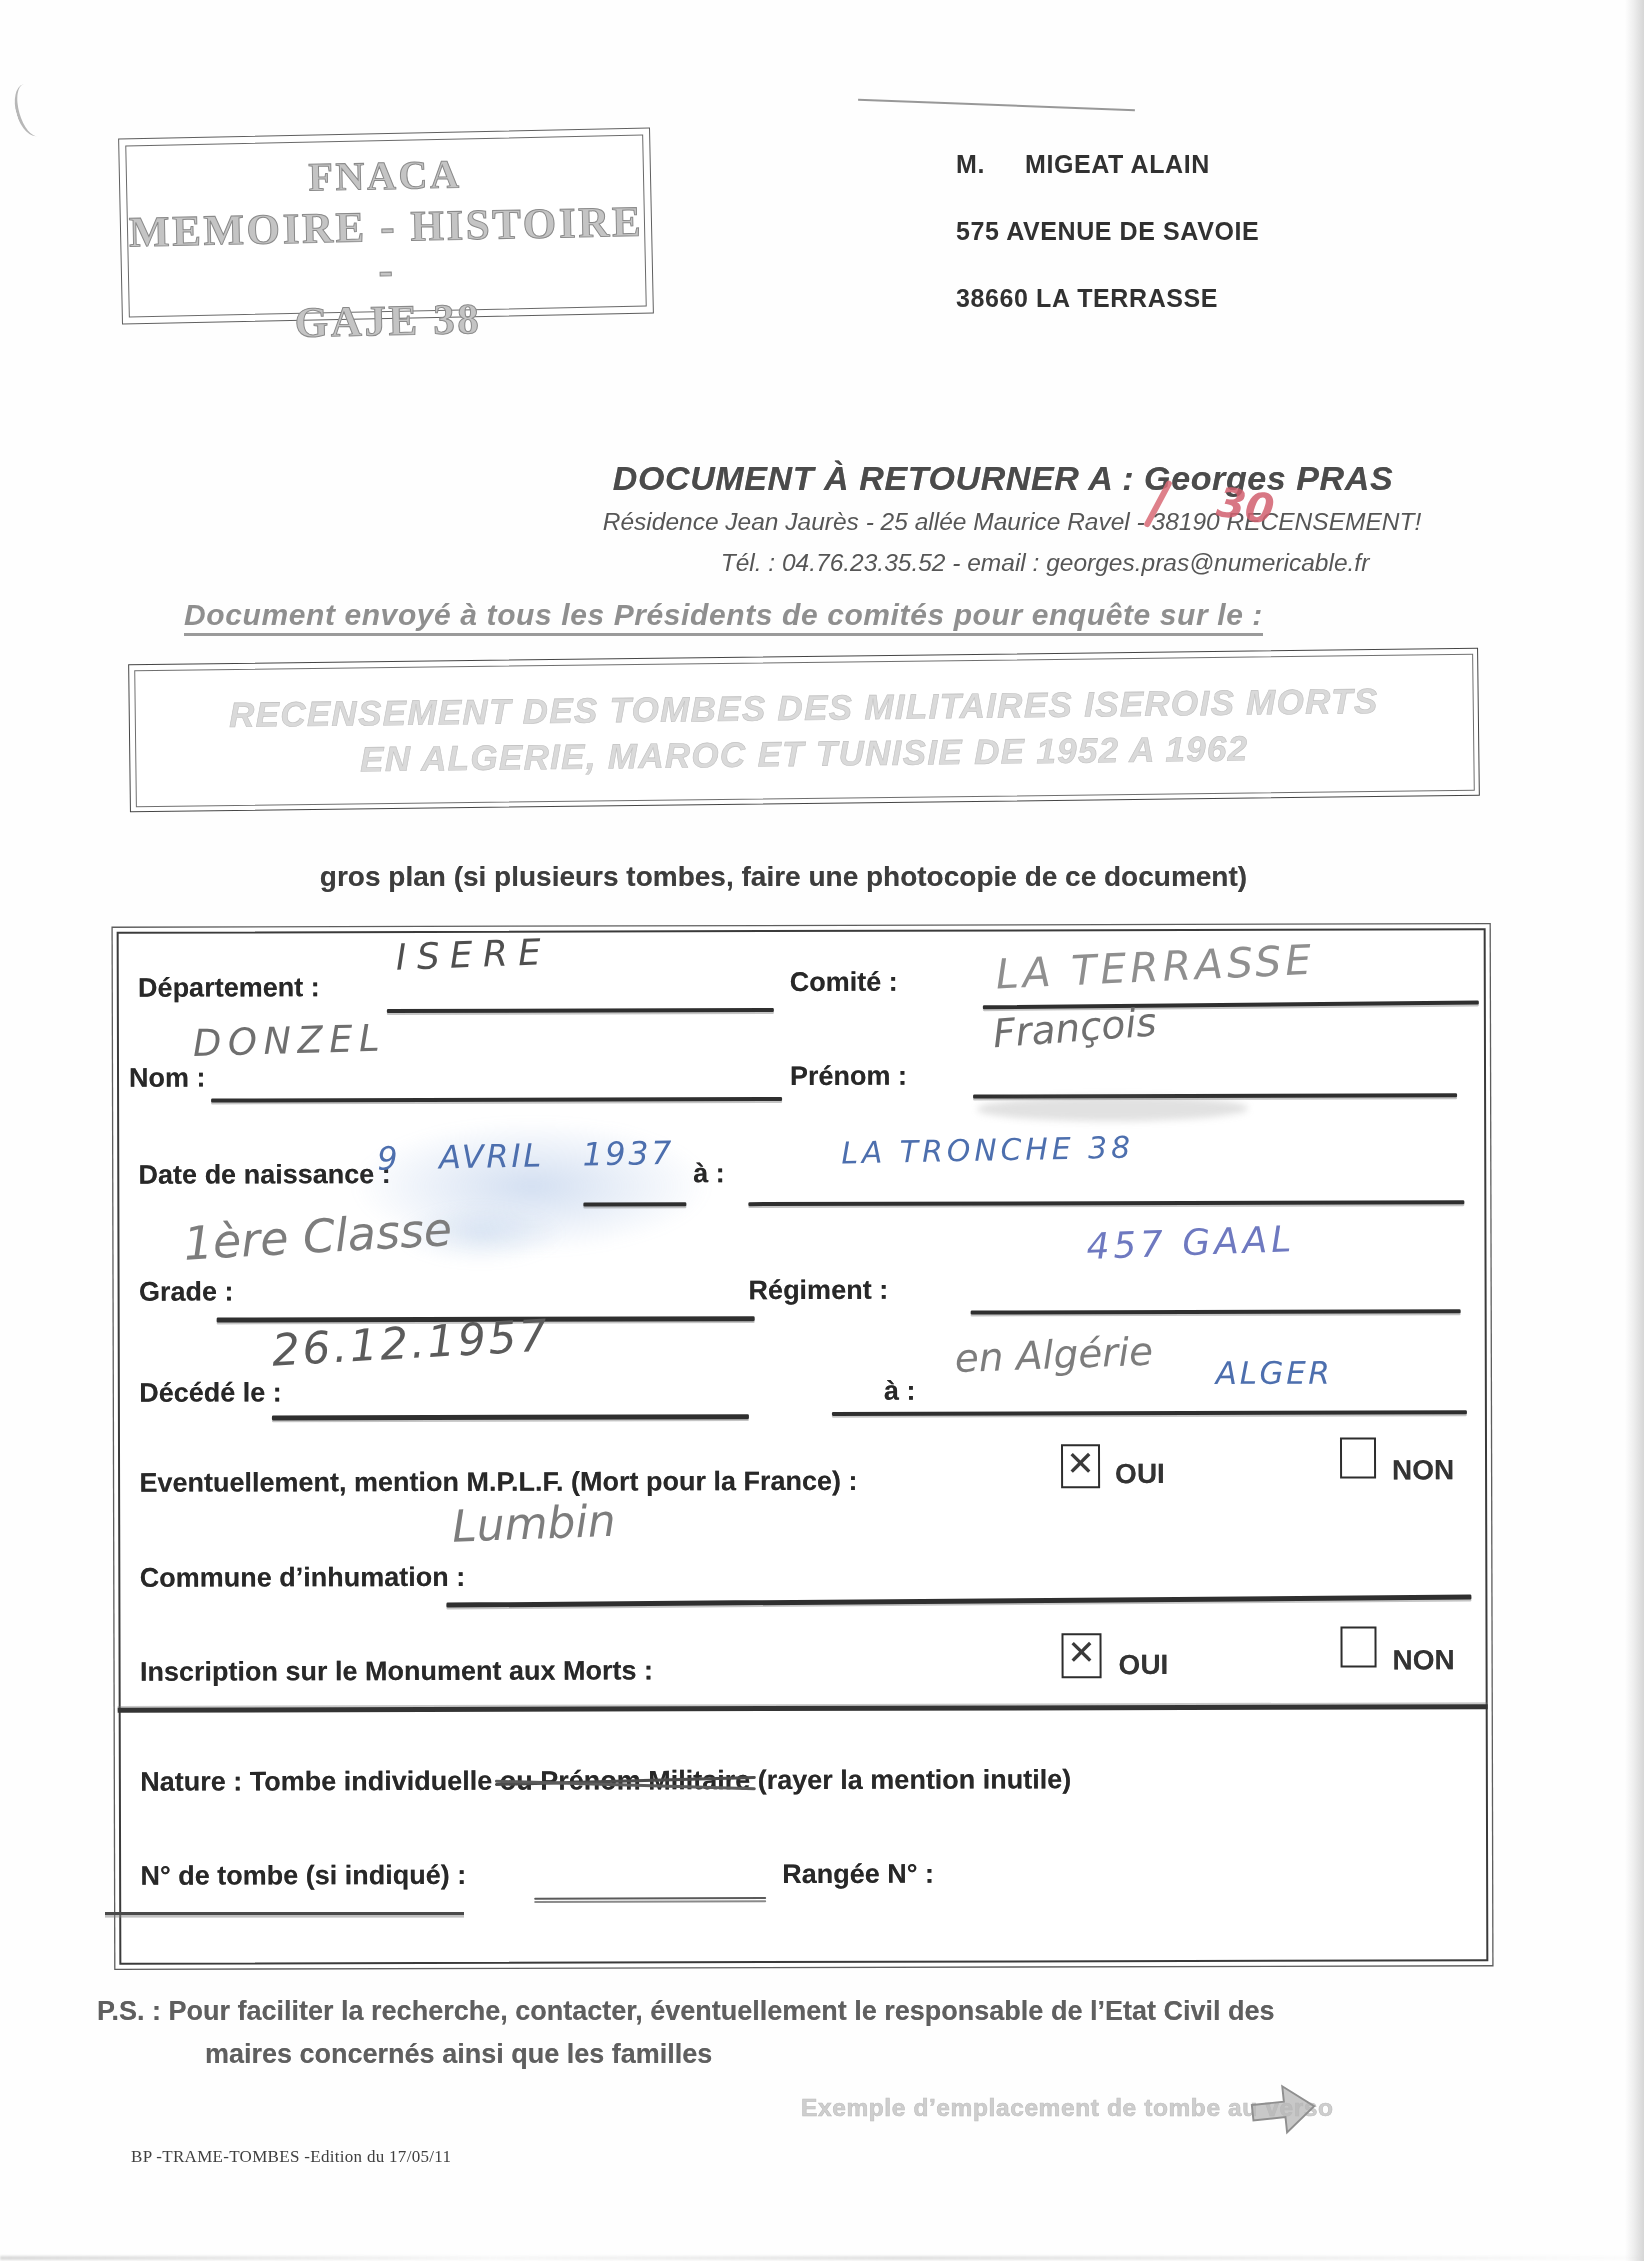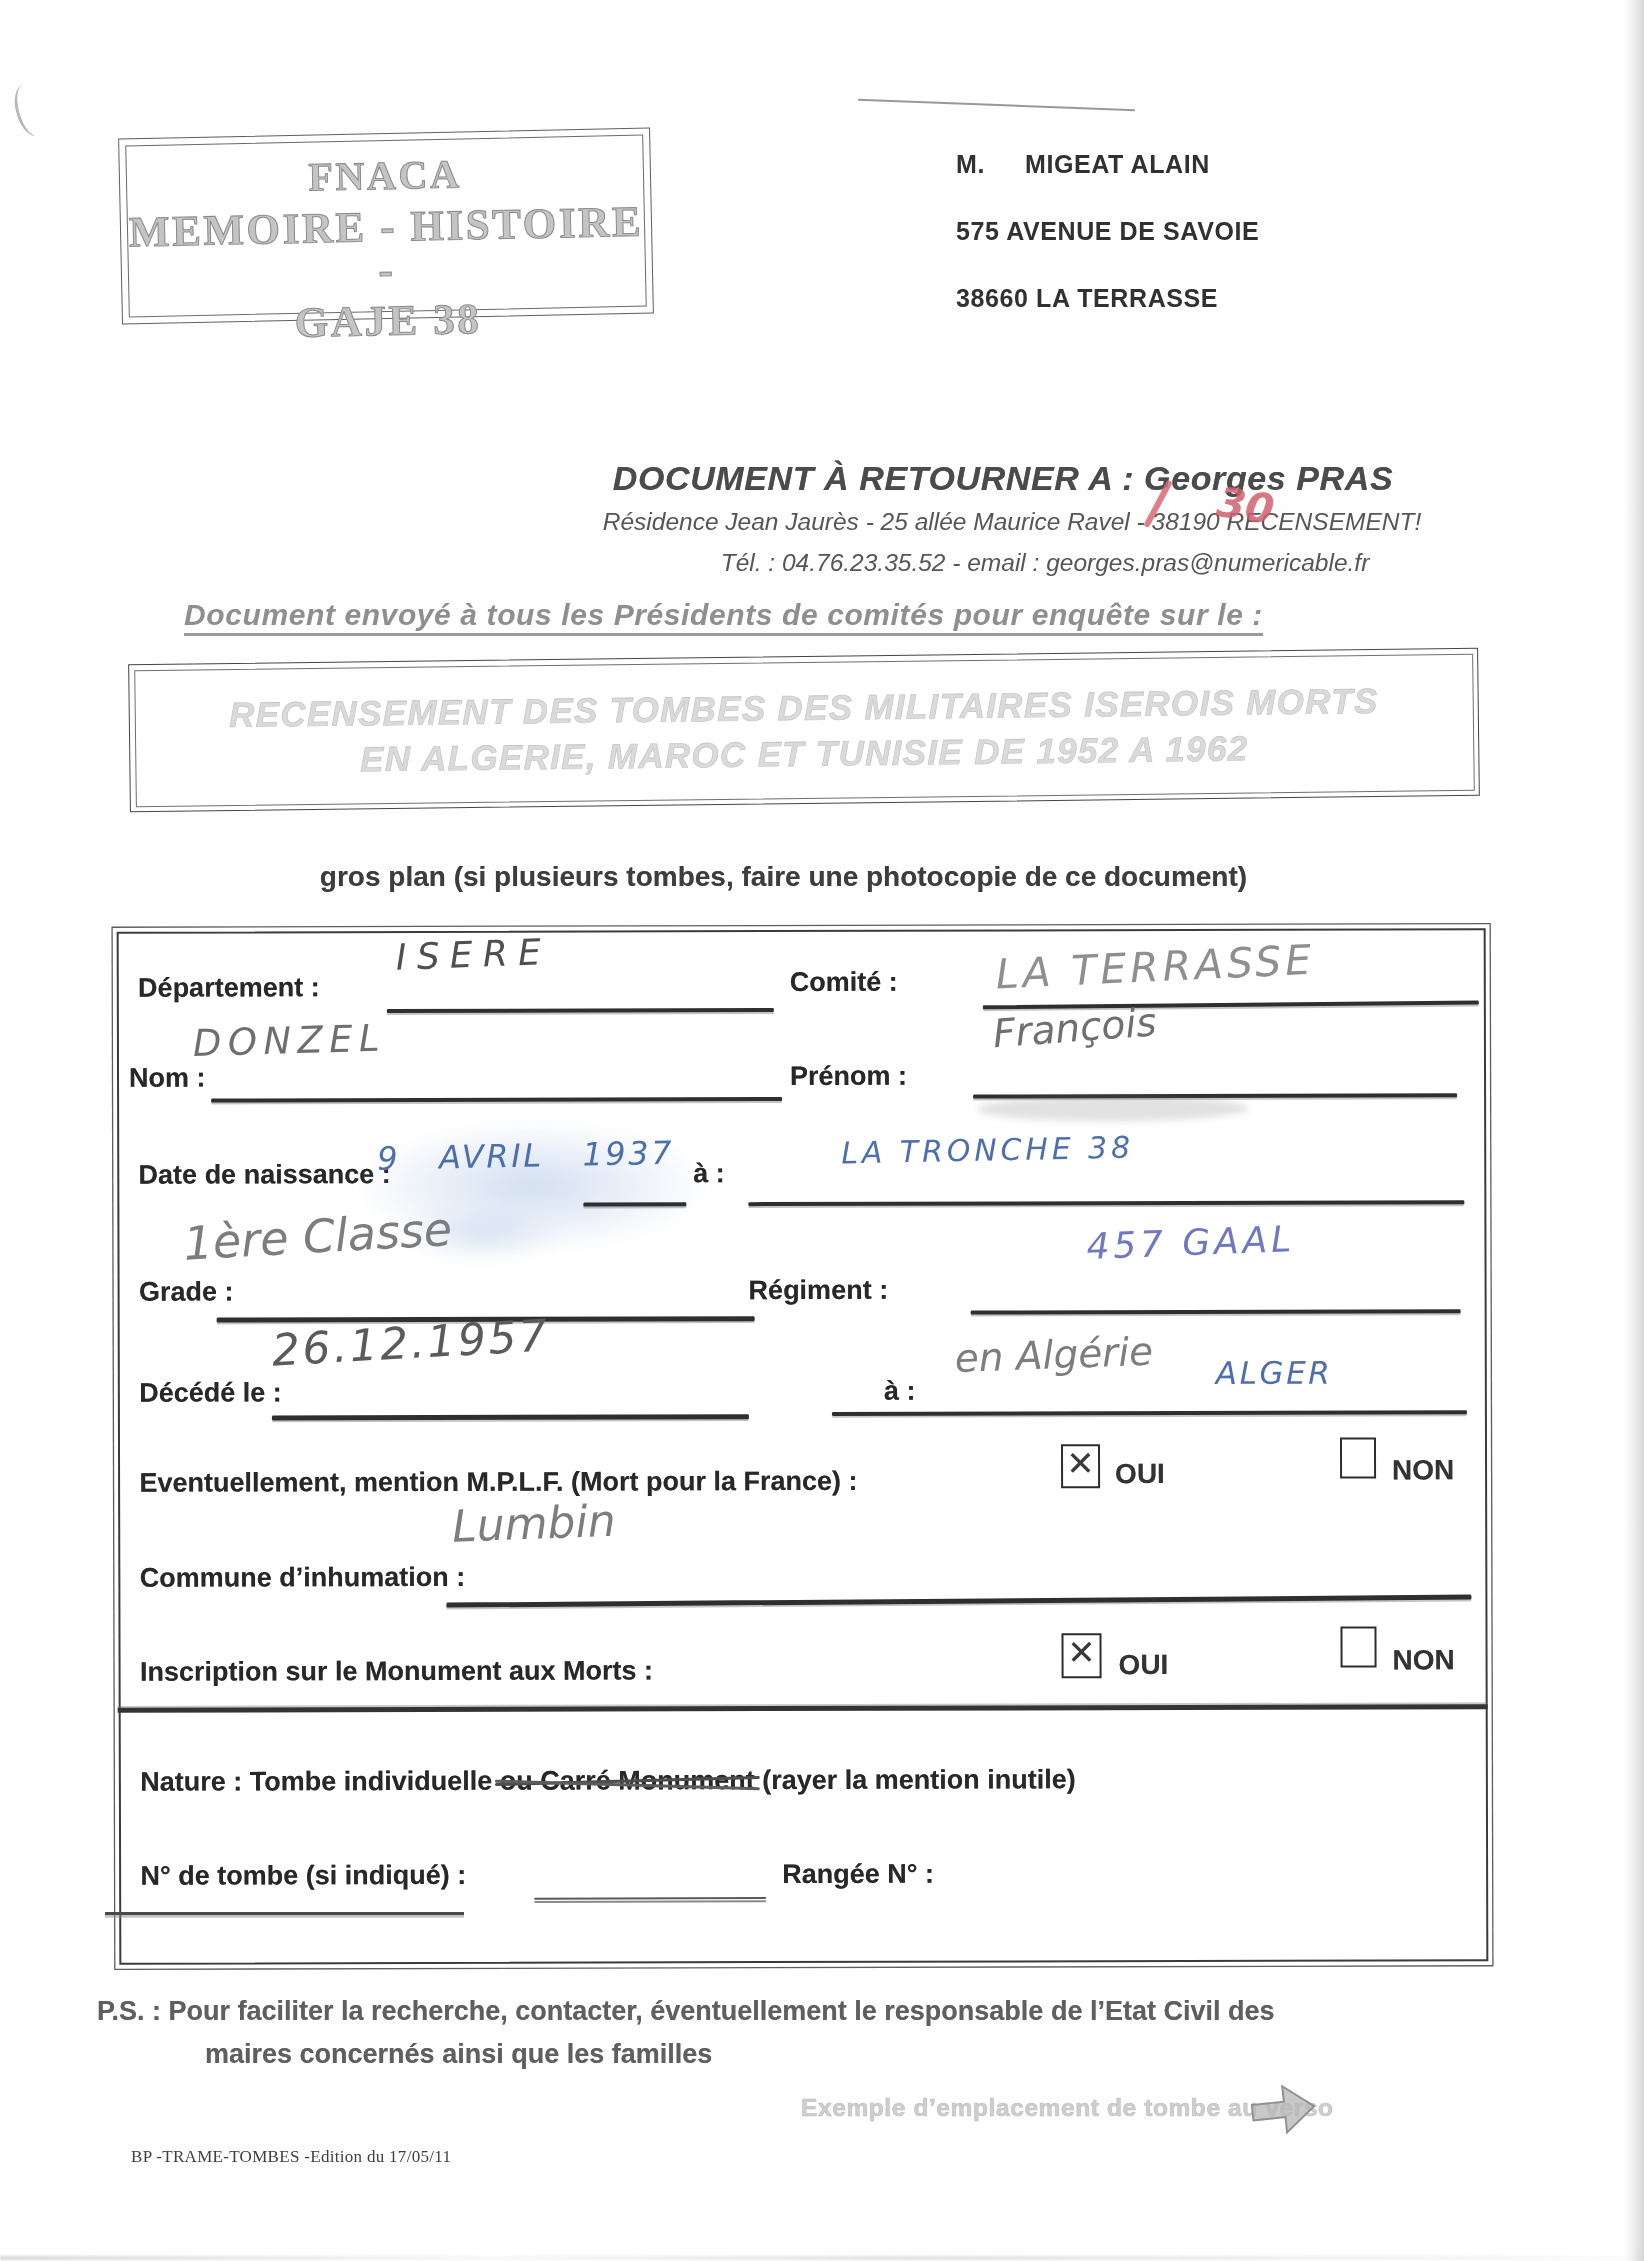--- a/index.html
+++ b/index.html
@@ -203,21 +203,21 @@
 
     <div class="flabel" style="left:19.3px;top:723px;">Inscription sur le Monument aux Morts :</div>
     <div class="cb" style="left:941px;top:702px;width:36px;height:41px;"><span class="xmark">✕</span></div>
     <div class="cbtext" style="left:998px;top:718px;">OUI</div>
     <div class="cb" style="left:1220px;top:696px;width:32px;height:37px;"></div>
     <div class="cbtext" style="left:1272px;top:714px;">NON</div>
 
     <div class="divider" style="left:-2.6px;top:774px;width:1370px;"></div>
 
     <div class="flabel" style="left:19.3px;top:833px;">
-      <span>Nature : Tombe individuelle </span><span class="struck">ou Carré Monument</span><span> (rayer la mention inutile)</span>
+      <span>Nature : Tombe individuelle </span><span class="struck">ou Prénom Militaire</span><span> (rayer la mention inutile)</span>
     </div>
 
     <div class="flabel" style="left:19.3px;top:927px;">N° de tombe (si indiqué) :</div>
     <div class="uline thin" style="left:413px;top:965px;width:232px;"></div>
     <div class="flabel" style="left:661px;top:927px;">Rangée N° :</div>
 
   </div>
 
   <div class="abs" style="left:105px;top:1912px;width:359px;height:2.6px;background:#4a4a4a;box-shadow:0 2.6px 0 rgba(130,130,130,.5);"></div>
 

